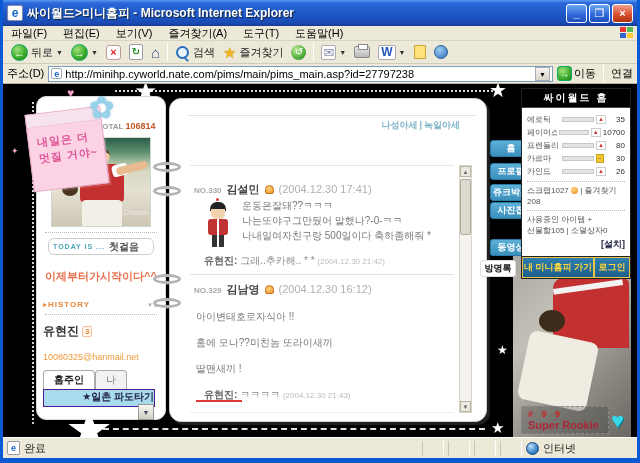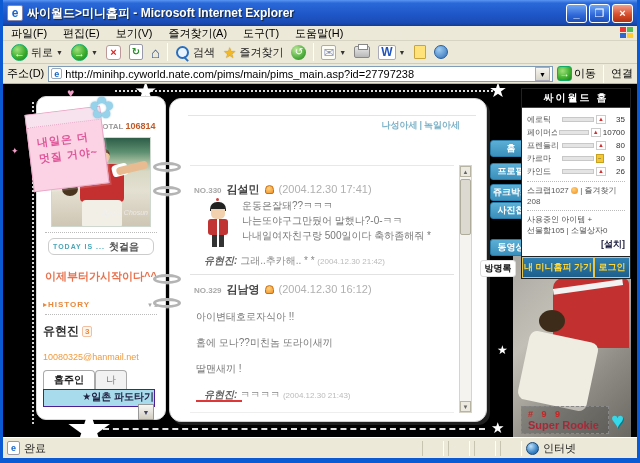--- a/index.html
+++ b/index.html
@@ -149,21 +149,21 @@
   .gb-sub span { margin:0 2px; }
   .gb-list { position:absolute; left:20px; top:66px; width:264px; height:248px; border-top:1px solid #e8e8e8;
     border-bottom:1px solid #eee; overflow:hidden; }
   .e-head { position:absolute; display:flex; align-items:baseline; gap:5px; white-space:nowrap; }
   .e-no { font-size:8px; color:#a8a8a8; font-weight:bold; }
   .e-name { font-size:11px; font-weight:bold; color:#444; }
   .m-ico { width:9px; height:9px; border-radius:50% 50% 2px 2px; background:radial-gradient(circle at 40% 35%,#ffd27a,#f0922a); border:1px solid #c8701a; align-self:center; }
   .e-date { font-size:11px; color:#b0b0b0; }
   .e-lines { position:absolute; font-size:10px; color:#777; }
   .e-reply { position:absolute; font-size:10px; color:#888; white-space:nowrap; }
-  .e-reply b { color:#666;font-style:italic; }
+  .e-reply b { color:#666; }
   .e-reply .rdate { font-size:8px; color:#bbb; }
   .e-div { position:absolute; left:0; right:0; border-top:1px solid #e2e2e2; }
   .uline { display:inline-block; border-bottom:2px solid #e03838; padding-bottom:18px; }
   
   .minime { position:absolute; width:24px; height:48px; }
   .minime .dot { position:absolute; left:10px; top:-4px; width:3px; height:3px; background:#e03838; border-radius:50%; }
   .minime .hair { position:absolute; left:4px; top:0; width:16px; height:9px; background:#222; border-radius:7px 7px 0 0; }
   .minime .face { position:absolute; left:5px; top:7px; width:14px; height:10px; background:#f2d2ae; border-radius:0 0 5px 5px; }
   .minime .body { position:absolute; left:2px; top:17px; width:20px; height:16px; background:#c03434; border-radius:3px;
     background-image:linear-gradient(90deg,transparent 44%,#fff 44%,#fff 56%,transparent 56%); }

